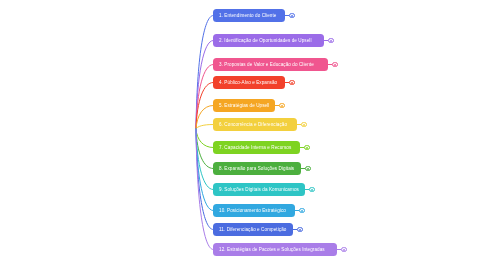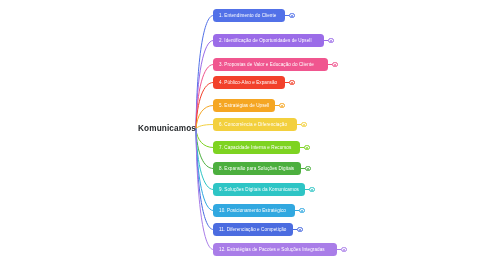--- a/index.html
+++ b/index.html
@@ -108,21 +108,20 @@
       <path d="M 196 129 C 196.85 114.43, 203.65 105.5, 213 105.5" stroke="#f5a623" stroke-width="1" fill="none" stroke-linecap="round"></path>
       <path d="M 196 129 C 196.85 126.21, 203.65 124.5, 213 124.5" stroke="#f3d03e" stroke-width="1" fill="none" stroke-linecap="round"></path>
       <path d="M 196 129 C 196.85 140.47, 203.65 147.5, 213 147.5" stroke="#7ed321" stroke-width="1" fill="none" stroke-linecap="round"></path>
       <path d="M 196 129 C 196.85 153.49, 203.65 168.5, 213 168.5" stroke="#4caf3e" stroke-width="1" fill="none" stroke-linecap="round"></path>
       <path d="M 196 129 C 196.85 166.51, 203.65 189.5, 213 189.5" stroke="#2ec5c5" stroke-width="1" fill="none" stroke-linecap="round"></path>
       <path d="M 196 129 C 196.85 179.53, 203.65 210.5, 213 210.5" stroke="#31a8e0" stroke-width="1" fill="none" stroke-linecap="round"></path>
       <path d="M 196 129 C 196.85 191.31, 203.65 229.5, 213 229.5" stroke="#4b6ce0" stroke-width="1" fill="none" stroke-linecap="round"></path>
       <path d="M 196 129 C 196.85 203.70999999999998, 203.65 249.5, 213 249.5" stroke="#a97de8" stroke-width="1" fill="none" stroke-linecap="round"></path>
     </svg>
 
-  <div class="root-node">Komunicamos</div>
 
   <div id="nodes-layer">
       <div class="node" style="left: 213px; top: 9px; width: 72px; background: rgb(82, 113, 232);">
         <span class="node-label">1. Entendimento do Cliente</span>
       </div>
       <div class="collapse-wrap" style="left: 285px; top: 9px;">
         <div class="collapse-stem" style="background: rgb(82, 113, 232);"></div>
         <div class="collapse-btn" style="border-color: rgb(82, 113, 232); color: rgb(82, 113, 232);"></div>
       </div>
       <div class="node" style="left: 213px; top: 34px; width: 111px; background: rgb(155, 108, 232);">

